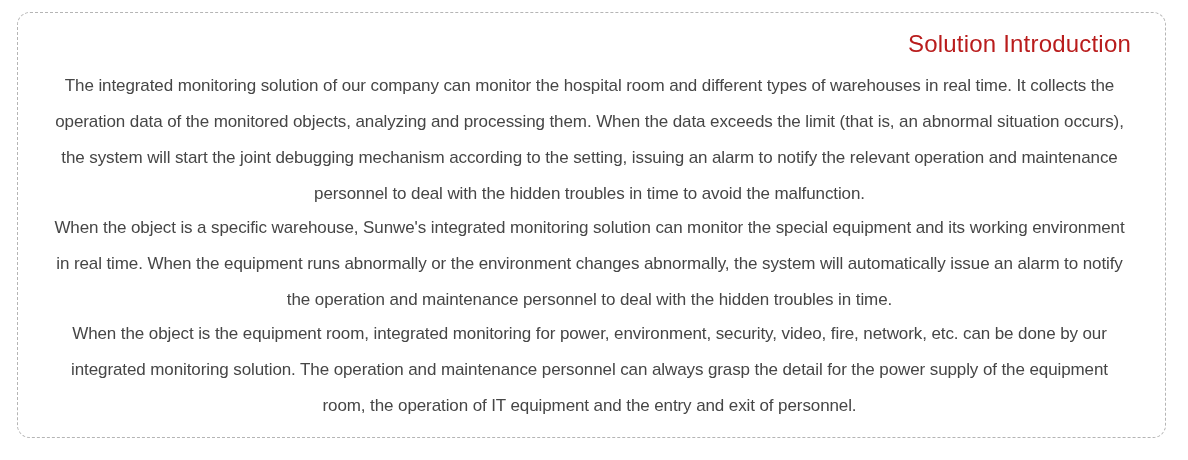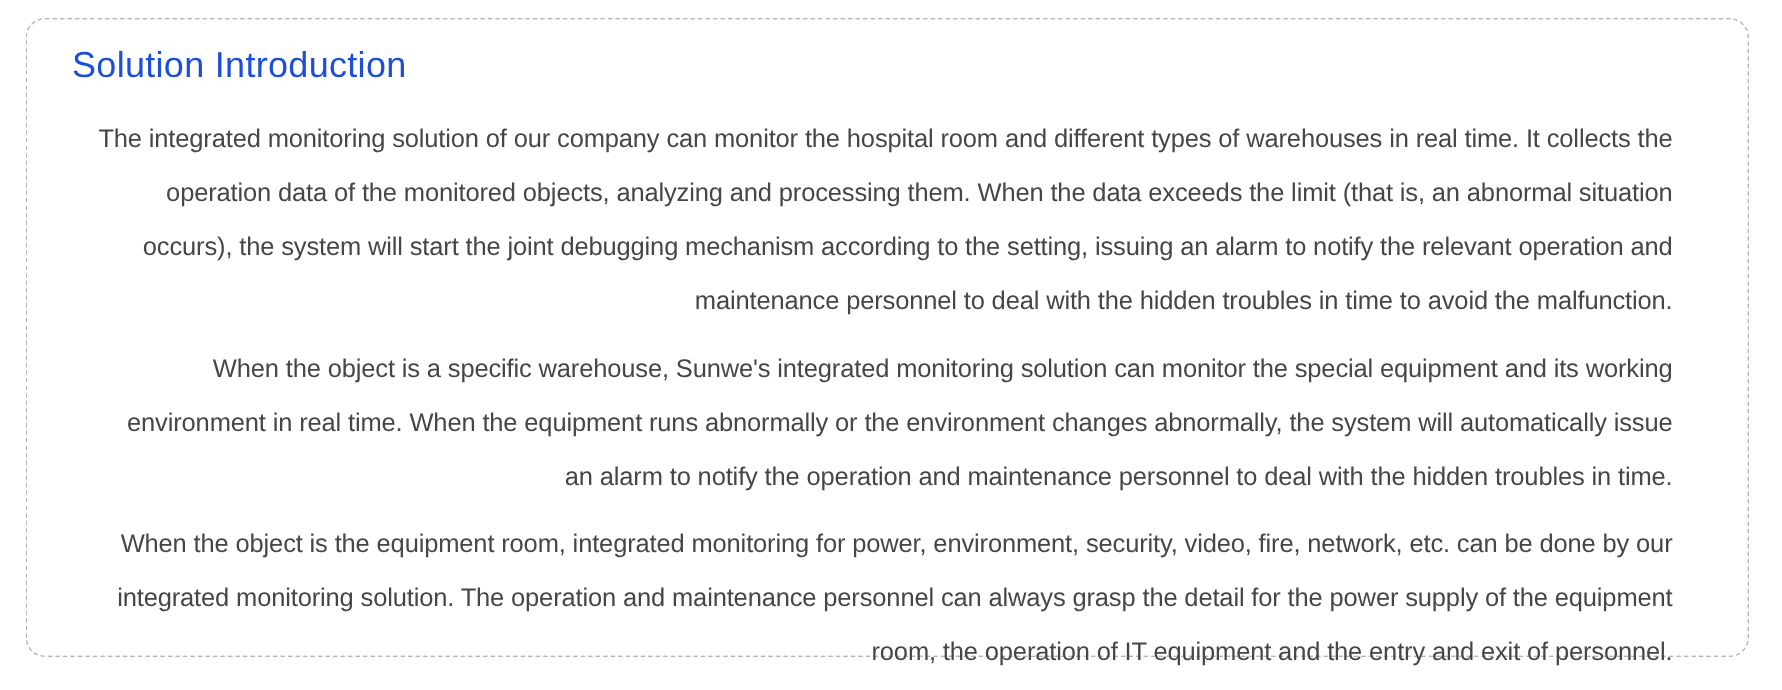--- a/index.html
+++ b/index.html
@@ -18,34 +18,34 @@
     width: 1149px;
     height: 426px;
     box-sizing: border-box;
     background: #ffffff;
     border: 1px dashed #b5b5b5;
     border-radius: 13px;
     padding: 14px 34px 0 30px;
   }
   .card-title {
     margin: 2px 0 9px 0;
-    text-align: left;
+    text-align: right;
     font-size: 24px;
     line-height: 30px;
     font-weight: 400;
-    color: #1d4ed8;
+    color: #b91c1c;
     letter-spacing: 0.2px;
   }
   .card-body p {
-    margin: 16px;
+    margin: 5px;
     font-size: 17px;
     line-height: 36px;
     color: #464646;
     letter-spacing: -0.1px;
-    text-align: right;
+    text-align: center;
   }
   .card-body p + p {
     margin-top: -7px;
   }
 </style>
 </head>
 <body>
 
 <div class="card">
   <h1 class="card-title">Solution Introduction</h1>

